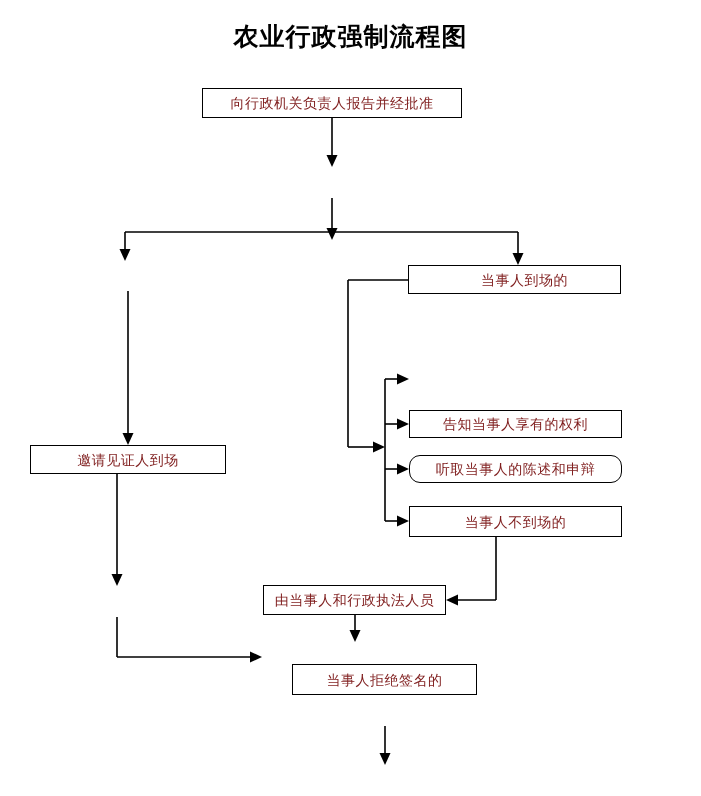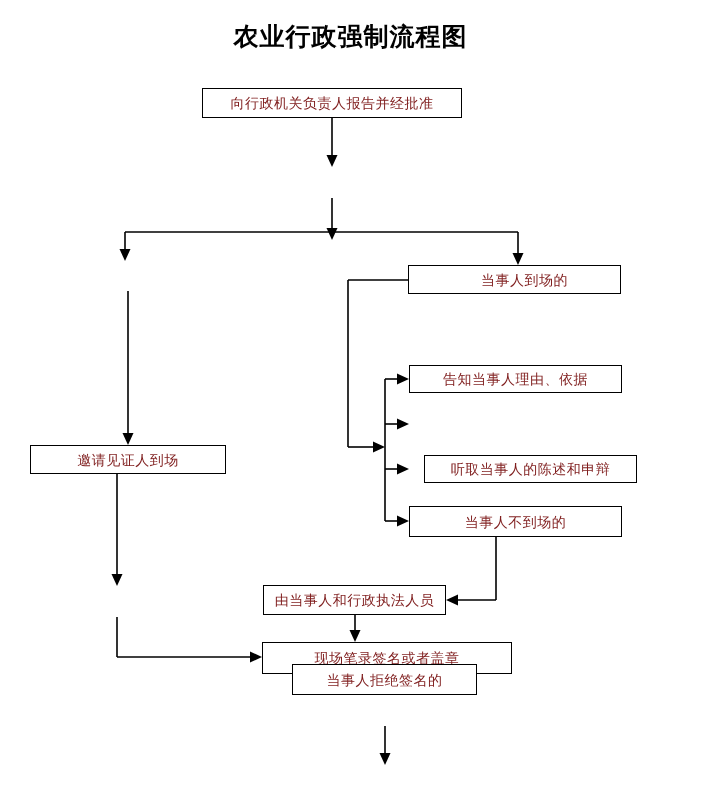--- a/index.html
+++ b/index.html
@@ -149,35 +149,32 @@
       <polygon points="385,765 379.5,753 390.5,753"></polygon>
     </g>
   </svg>
 
   <div class="node" style="left: 202px; top: 88px; width: 260px; height: 30px;">
       <span>向行政机关负责人报告并经批准</span>
     </div>
   <div class="node" style="left: 408px; top: 265px; width: 213px; height: 29px; padding-left: 20px;">
       <span>当事人到场的</span>
     </div>
-  <div class="node" style="left: 409px; top: 365px; width: 213px; height: 28px;">
-      <span>告知当事人理由、依据</span>
+  <div class="node" style="left: 409px; top: 410px; width: 213px; height: 28px;">
+      <span>告知当事人享有的权利</span>
     </div>
-  <div class="node" style="left: 424px; top: 455px; width: 213px; height: 28px;">
+  <div class="node" style="left: 409px; top: 455px; width: 213px; height: 28px; border-radius: 11px;">
       <span>听取当事人的陈述和申辩</span>
     </div>
   <div class="node" style="left: 409px; top: 506px; width: 213px; height: 31px;">
       <span>当事人不到场的</span>
     </div>
   <div class="node" style="left: 30px; top: 445px; width: 196px; height: 29px;">
       <span>邀请见证人到场</span>
     </div>
   <div class="node" style="left: 263px; top: 585px; width: 183px; height: 30px;">
       <span>由当事人和行政执法人员</span>
     </div>
-  <div class="node" style="left: 262px; top: 642px; width: 250px; height: 32px;">
-      <span>现场笔录签名或者盖章</span>
-    </div>
   <div class="node" style="left: 292px; top: 664px; width: 185px; height: 31px;">
       <span>当事人拒绝签名的</span>
     </div>
 
 </div>
 
 </body></html>

